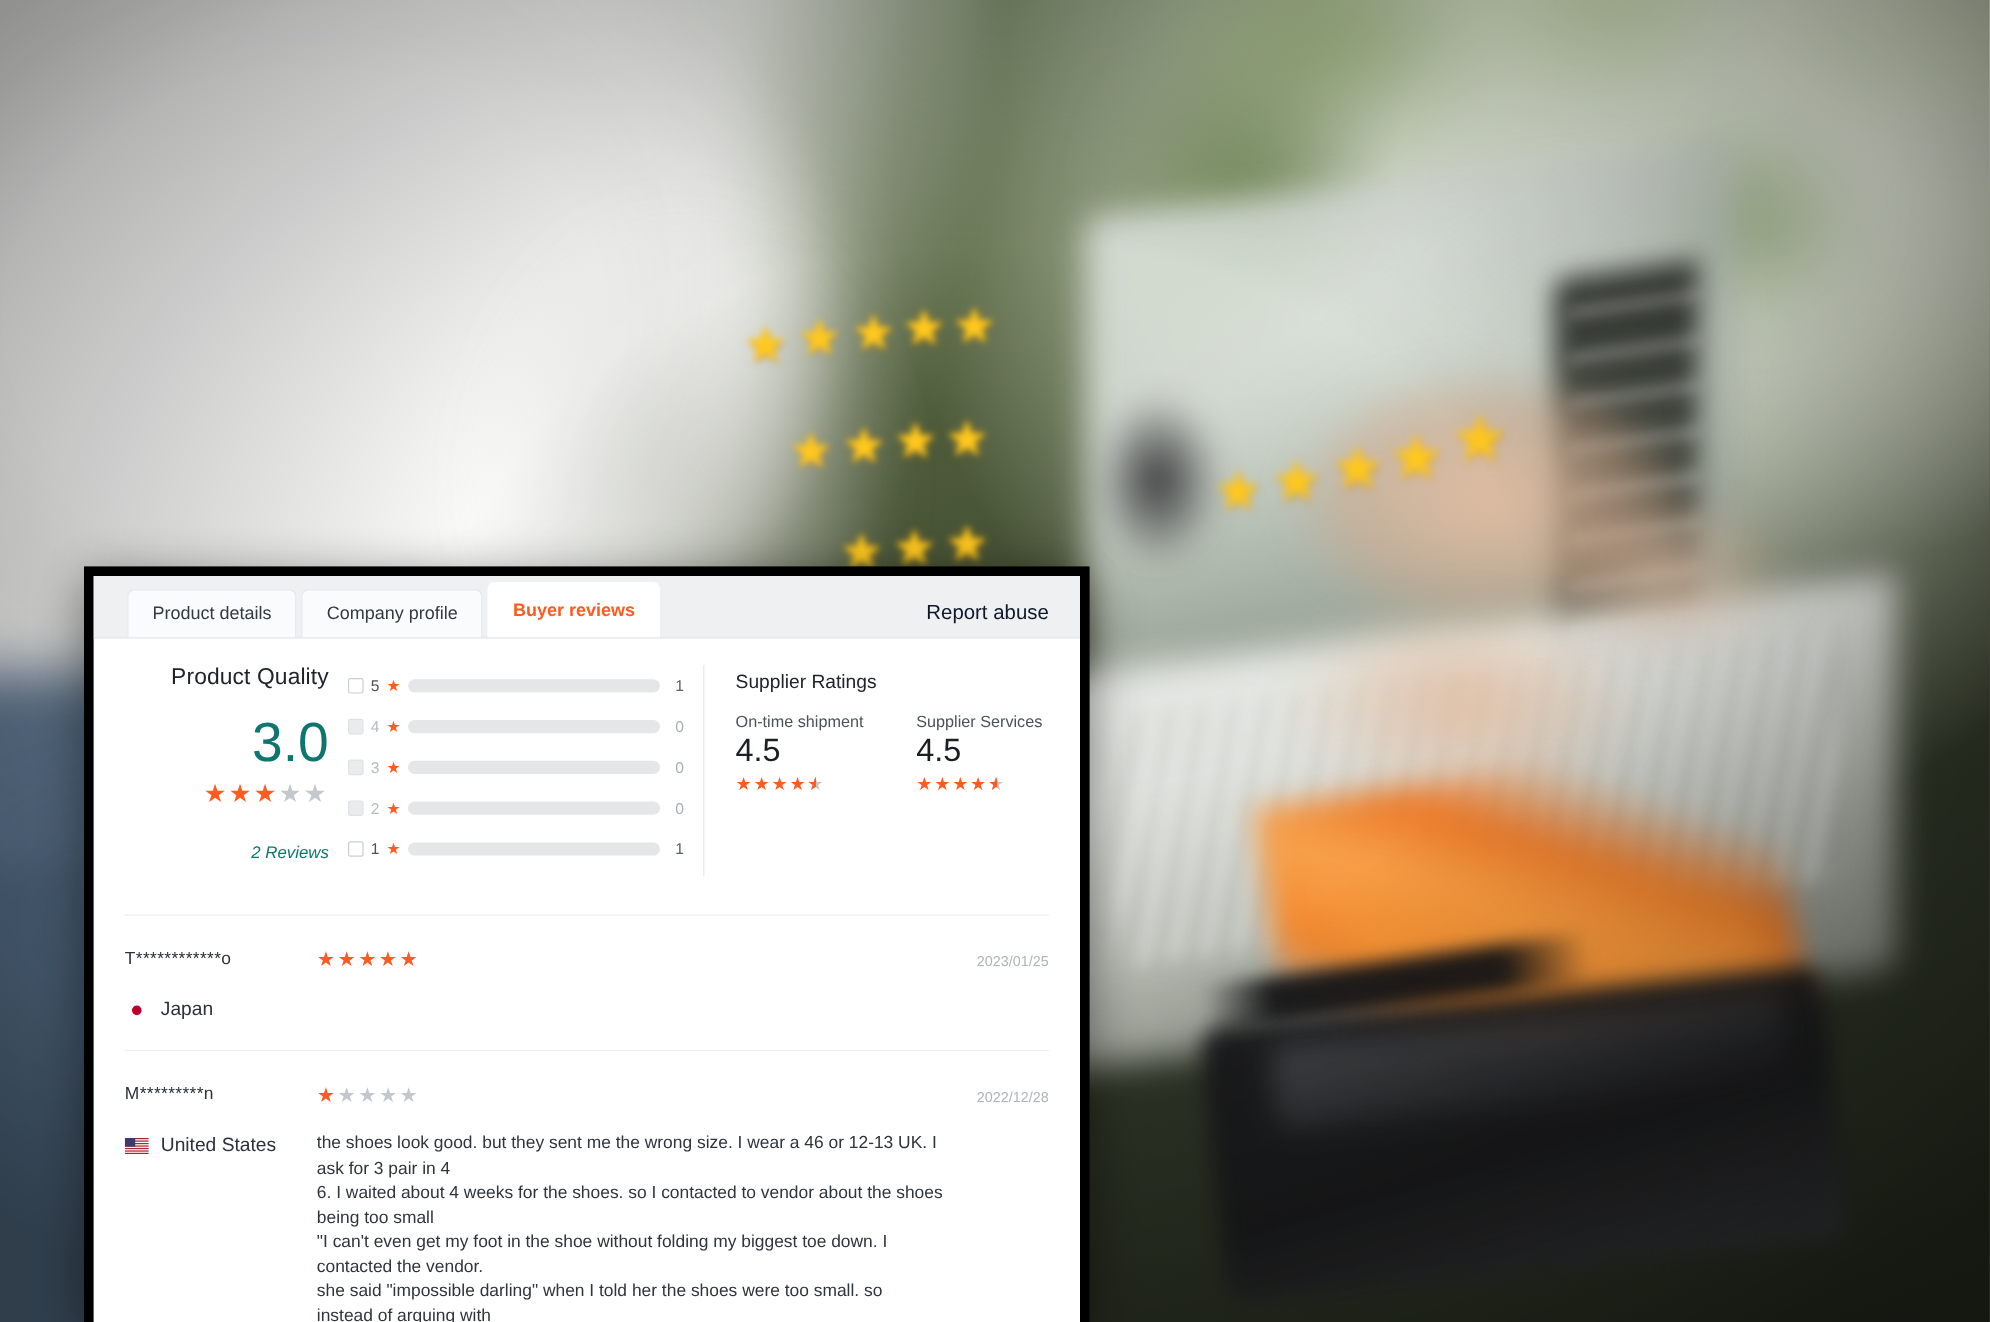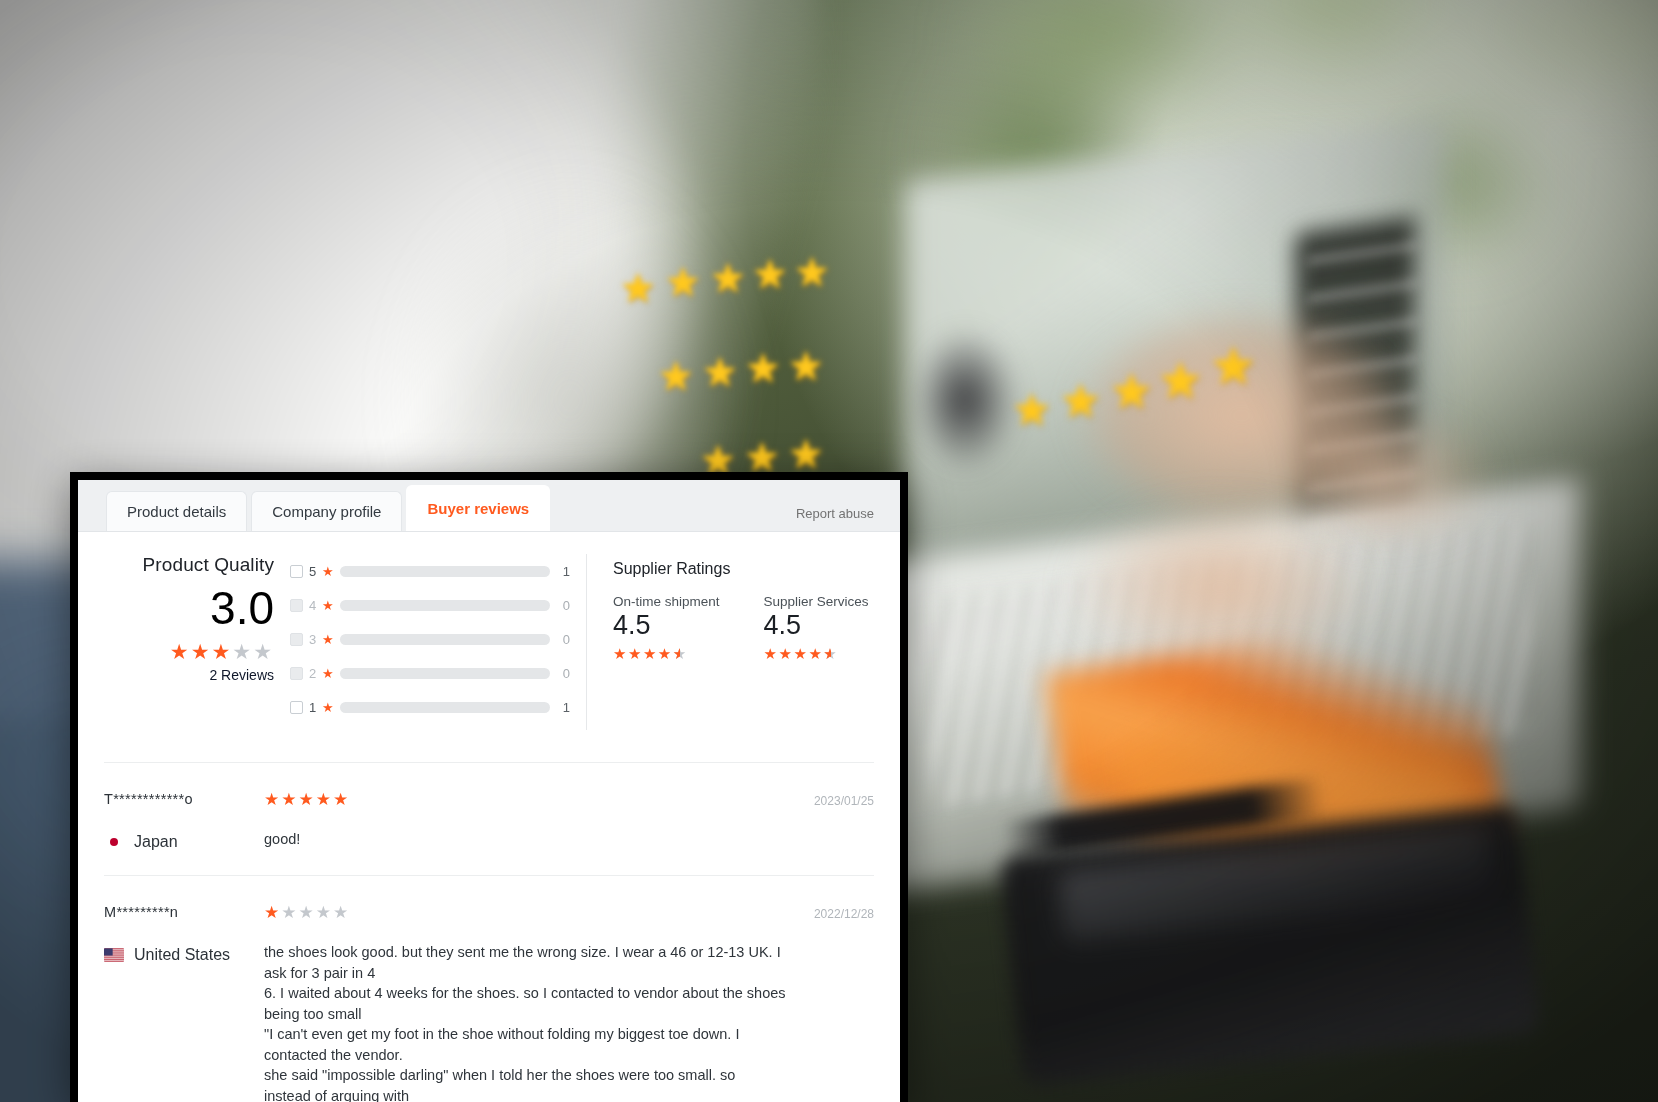--- a/index.html
+++ b/index.html
@@ -210,42 +210,42 @@
     background: #fff;
     color: #ff5a1f;
     font-weight: bold;
     height: 46px;
     border-color: #fff;
   }
   .report-abuse {
     margin-left: auto;
     margin-right: 26px;
     margin-bottom: 10px;
-    font-size: 13px;
-    color: #737373;
+    font-size: 17px;
+    color: #0f172a;
     cursor: pointer;
   }
 
   
   .summary {
     display: flex;
     padding: 22px 26px 8px 26px;
   }
   .quality-col { width: 170px; flex: none; text-align: right; }
   .quality-title { font-size: 19px; color: #20242a; letter-spacing: .1px; }
   .quality-score {
     font-size: 46px; line-height: 1.08;
-    color: #000000; font-weight: 400;
-    margin-top: 8px;
+    color: #0f766e; font-weight: 400;
+    margin-top: 18px;
   }
   .stars { letter-spacing: 2px; line-height: 1; display: inline-block; }
   .quality-stars { font-size: 21px; margin-top: 7px; }
   .st-on  { color: #ff5a1f; }
   .st-off { color: #c4c8cd; }
-  .reviews-count { font-size: 14px; color: #0f172a; margin-top: 4px; }
+  .reviews-count { font-size: 14px; color: #0f766e; margin-top: 29px; font-style: italic; }
 
   
   .histogram {
     flex: 1;
     padding: 6px 0 0 16px;
     max-width: 296px;
   }
   .hrow {
     display: flex; align-items: center;
     height: 22px; margin-bottom: 12px;
@@ -483,21 +483,20 @@
           <rect width="30" height="20" fill="#fff"></rect>
               <circle cx="15" cy="10" r="6" fill="#bc002d"></circle>
         </svg>
         <span class="rv-country-name">Japan</span>
       </div>
     </div>
     <div class="rv-main">
       <div class="stars rv-stars">
         <span class="st-on">★★★★★</span>
       </div>
-      <div class="rv-text">good!</div>
     </div>
     <div class="rv-date">2023/01/25</div>
   </div>
 
   <div class="review">
     <div class="rv-left">
       <div class="rv-name">M*********n</div>
       <div class="rv-country">
         <svg class="flag" viewBox="0 0 30 20">
           <rect width="30" height="20" fill="#fff"></rect>

